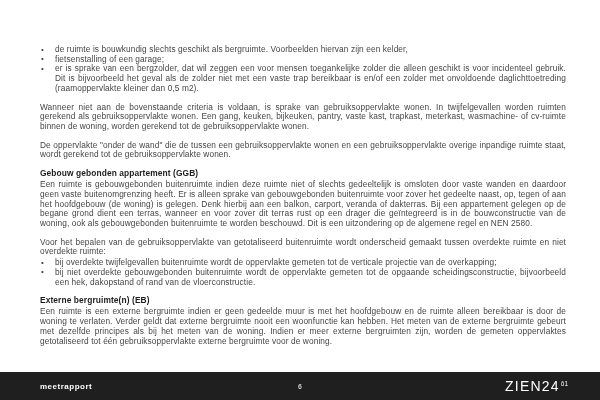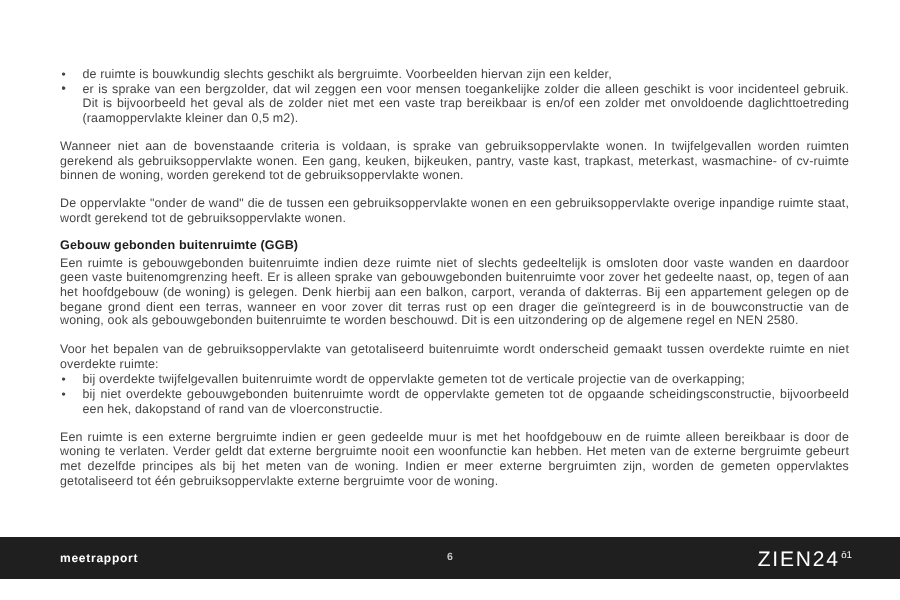--- a/index.html
+++ b/index.html
@@ -45,21 +45,21 @@
     text-align: justify;
   }
   .bullet {
     position: absolute;
     left: 1px; top: -0.5px;
     color: #454545;
   }
   .bullet::before { content: "\2022"; font-size: 8px; }
   footer {
     position: absolute;
-    left: 0; bottom: 14px;
+    left: 0; bottom: 0;
     width: 600px; height: 28px;
     background: #1f1f1f;
   }
   .footer-left {
     position: absolute;
     left: 40px; top: 50%;
     transform: translateY(-50%);
     color: #ffffff;
     font-size: 8px;
     font-weight: bold;
@@ -96,47 +96,49 @@
 <div class="page">
   <div class="content">
 
     <ul class="blist">
       <li>
         <span class="bullet"></span>
         <span>de ruimte is bouwkundig slechts geschikt als bergruimte. Voorbeelden hiervan zijn een kelder,</span>
       </li>
       <li>
         <span class="bullet"></span>
+        <span>fietsenstalling of een garage;</span>
       </li>
       <li>
         <span class="bullet"></span>
         <span>er is sprake van een bergzolder, dat wil zeggen een voor mensen toegankelijke zolder die alleen geschikt is voor incidenteel gebruik. Dit is bijvoorbeeld het geval als de zolder niet met een vaste trap bereikbaar is en/of een zolder met onvoldoende daglichttoetreding (raamoppervlakte kleiner dan 0,5 m2).</span>
       </li>
     </ul>
 
     <p>Wanneer niet aan de bovenstaande criteria is voldaan, is sprake van gebruiksoppervlakte wonen. In twijfelgevallen worden ruimten gerekend als gebruiksoppervlakte wonen. Een gang, keuken, bijkeuken, pantry, vaste kast, trapkast, meterkast, wasmachine- of cv-ruimte binnen de woning, worden gerekend tot de gebruiksoppervlakte wonen.</p>
 
     <p>De oppervlakte "onder de wand" die de tussen een gebruiksoppervlakte wonen en een gebruiksoppervlakte overige inpandige ruimte staat, wordt gerekend tot de gebruiksoppervlakte wonen.</p>
 
-    <h3>Gebouw gebonden buitenruimte (GGB)</h3>
+    <h3>Gebouw gebonden appartement (GGB)</h3>
     <p>Een ruimte is gebouwgebonden buitenruimte indien deze ruimte niet of slechts gedeeltelijk is omsloten door vaste wanden en daardoor geen vaste buitenomgrenzing heeft. Er is alleen sprake van gebouwgebonden buitenruimte voor zover het gedeelte naast, op, tegen of aan het hoofdgebouw (de woning) is gelegen. Denk hierbij aan een balkon, carport, veranda of dakterras. Bij een appartement gelegen op de begane grond dient een terras, wanneer en voor zover dit terras rust op een drager die geïntegreerd is in de bouwconstructie van de woning, ook als gebouwgebonden buitenruimte te worden beschouwd. Dit is een uitzondering op de algemene regel en NEN 2580.</p>
 
     <p class="tight">Voor het bepalen van de gebruiksoppervlakte van getotaliseerd buitenruimte wordt onderscheid gemaakt tussen overdekte ruimte en niet overdekte ruimte:</p>
 
     <ul class="blist">
       <li>
         <span class="bullet"></span>
         <span>bij overdekte twijfelgevallen buitenruimte wordt de oppervlakte gemeten tot de verticale projectie van de overkapping;</span>
       </li>
       <li>
         <span class="bullet"></span>
         <span>bij niet overdekte gebouwgebonden buitenruimte wordt de oppervlakte gemeten tot de opgaande scheidingsconstructie, bijvoorbeeld een hek, dakopstand of rand van de vloerconstructie.</span>
       </li>
     </ul>
 
+    <h3>Externe bergruimte(n) (EB)</h3>
     <p>Een ruimte is een externe bergruimte indien er geen gedeelde muur is met het hoofdgebouw en de ruimte alleen bereikbaar is door de woning te verlaten. Verder geldt dat externe bergruimte nooit een woonfunctie kan hebben. Het meten van de externe bergruimte gebeurt met dezelfde principes als bij het meten van de woning. Indien er meer externe bergruimten zijn, worden de gemeten oppervlaktes getotaliseerd tot één gebruiksoppervlakte externe bergruimte voor de woning.</p>
 
   </div>
 
   <footer>
     <span class="footer-left">meetrapport</span>
     <span class="footer-page">6</span>
     <span class="footer-logo"><span>ZIEN24</span><span class="logo-mark">ō1</span></span>
   </footer>
 </div>

